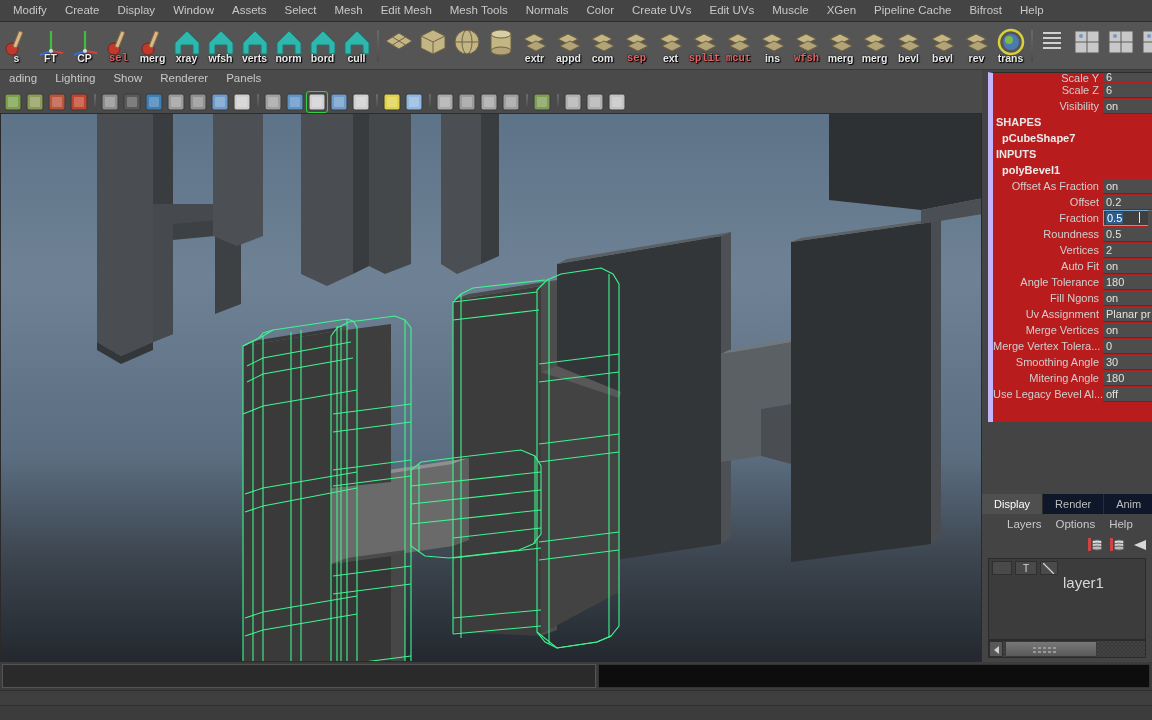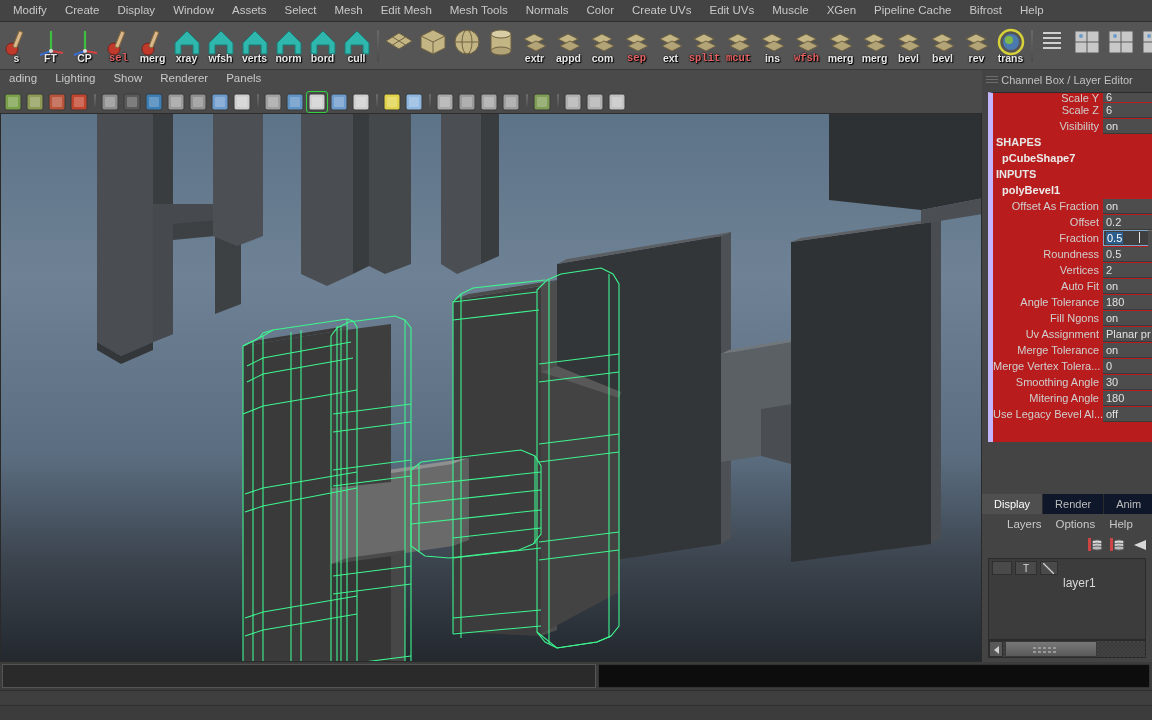--- a/index.html
+++ b/index.html
@@ -140,21 +140,21 @@
     position:absolute; left:6px; top:488px; width:158px; height:82px;
     background:#3c3c3c; border:1px solid #2b2b2b;
   }
   .le-row{ height:18px; display:flex; align-items:center; padding-left:3px; gap:3px;}
   .le-vis{ width:20px; height:14px; background:#4a4a4a; border:1px solid #2f2f2f;}
   .le-type{ width:22px; height:14px; background:#4a4a4a; border:1px solid #2f2f2f;
       font-size:10px; color:#d8d8d8; text-align:center; line-height:13px;}
   .le-color{ width:18px; height:14px; background:#4a4a4a; border:1px solid #2f2f2f; position:relative;}
   .le-color::after{ content:""; position:absolute; left:2px; top:1px; width:11px; height:11px;
       background:linear-gradient(45deg,transparent 45%,#cfcfcf 46% 54%,transparent 55%);}
-  .le-name{ font-size:12px; color:#d8d8d8; padding-left:2px;margin-top:29px;}
+  .le-name{ font-size:15px; color:#d8d8d8; padding-left:2px;margin-top:29px;}
   .le-scroll{
     position:absolute; left:6px; top:570px; width:158px; height:18px;
     background:repeating-conic-gradient(#3a3a3a 0% 25%, #434343 0% 50%) 0 0/4px 4px;
     border:1px solid #2b2b2b; display:flex; align-items:center;
   }
   .le-scroll .arrow{
     width:14px; height:16px; background:#585858; border:1px solid #2f2f2f;
     position:relative;
   }
   .le-scroll .arrow::after{
@@ -729,24 +729,20 @@
 
           <path d="M330,594 L346,608 L392,602 L404,596"></path>
           <path d="M536,518 L556,534 L596,528 L610,522"></path>
         </g>
       </g>
     </svg>
 
   </div>
 
   <div class="rightdock">
-    <div class="dock-title">
-      <span class="dock-grip"></span>
-      <span>Channel Box / Layer Editor</span>
-    </div>
     <svg class="dock-axes" viewBox="0 0 24 18">
       <line x1="9" y1="14" x2="9" y2="3" stroke="#4fd14f" stroke-width="2"></line>
       <line x1="9" y1="14" x2="2" y2="17" stroke="#3a6fd8" stroke-width="2"></line>
       <line x1="9" y1="14" x2="18" y2="16" stroke="#d84040" stroke-width="2"></line>
     </svg>
 
 
     <div class="cb-list" id="cblist">
         <div class="cb-row clipped">
           <div class="cb-name">Scale Y</div>
@@ -802,21 +798,21 @@
         </div>
         <div class="cb-row ">
           <div class="cb-name">Fill Ngons</div>
           <div class="cb-val">on</div>
         </div>
         <div class="cb-row ">
           <div class="cb-name">Uv Assignment</div>
           <div class="cb-val">Planar pr</div>
         </div>
         <div class="cb-row ">
-          <div class="cb-name">Merge Tolerance</div>
+          <div class="cb-name">Merge Vertices</div>
           <div class="cb-val">on</div>
         </div>
         <div class="cb-row ">
           <div class="cb-name">Merge Vertex Tolera...</div>
           <div class="cb-val">0</div>
         </div>
         <div class="cb-row ">
           <div class="cb-name">Smoothing Angle</div>
           <div class="cb-val">30</div>
         </div>

